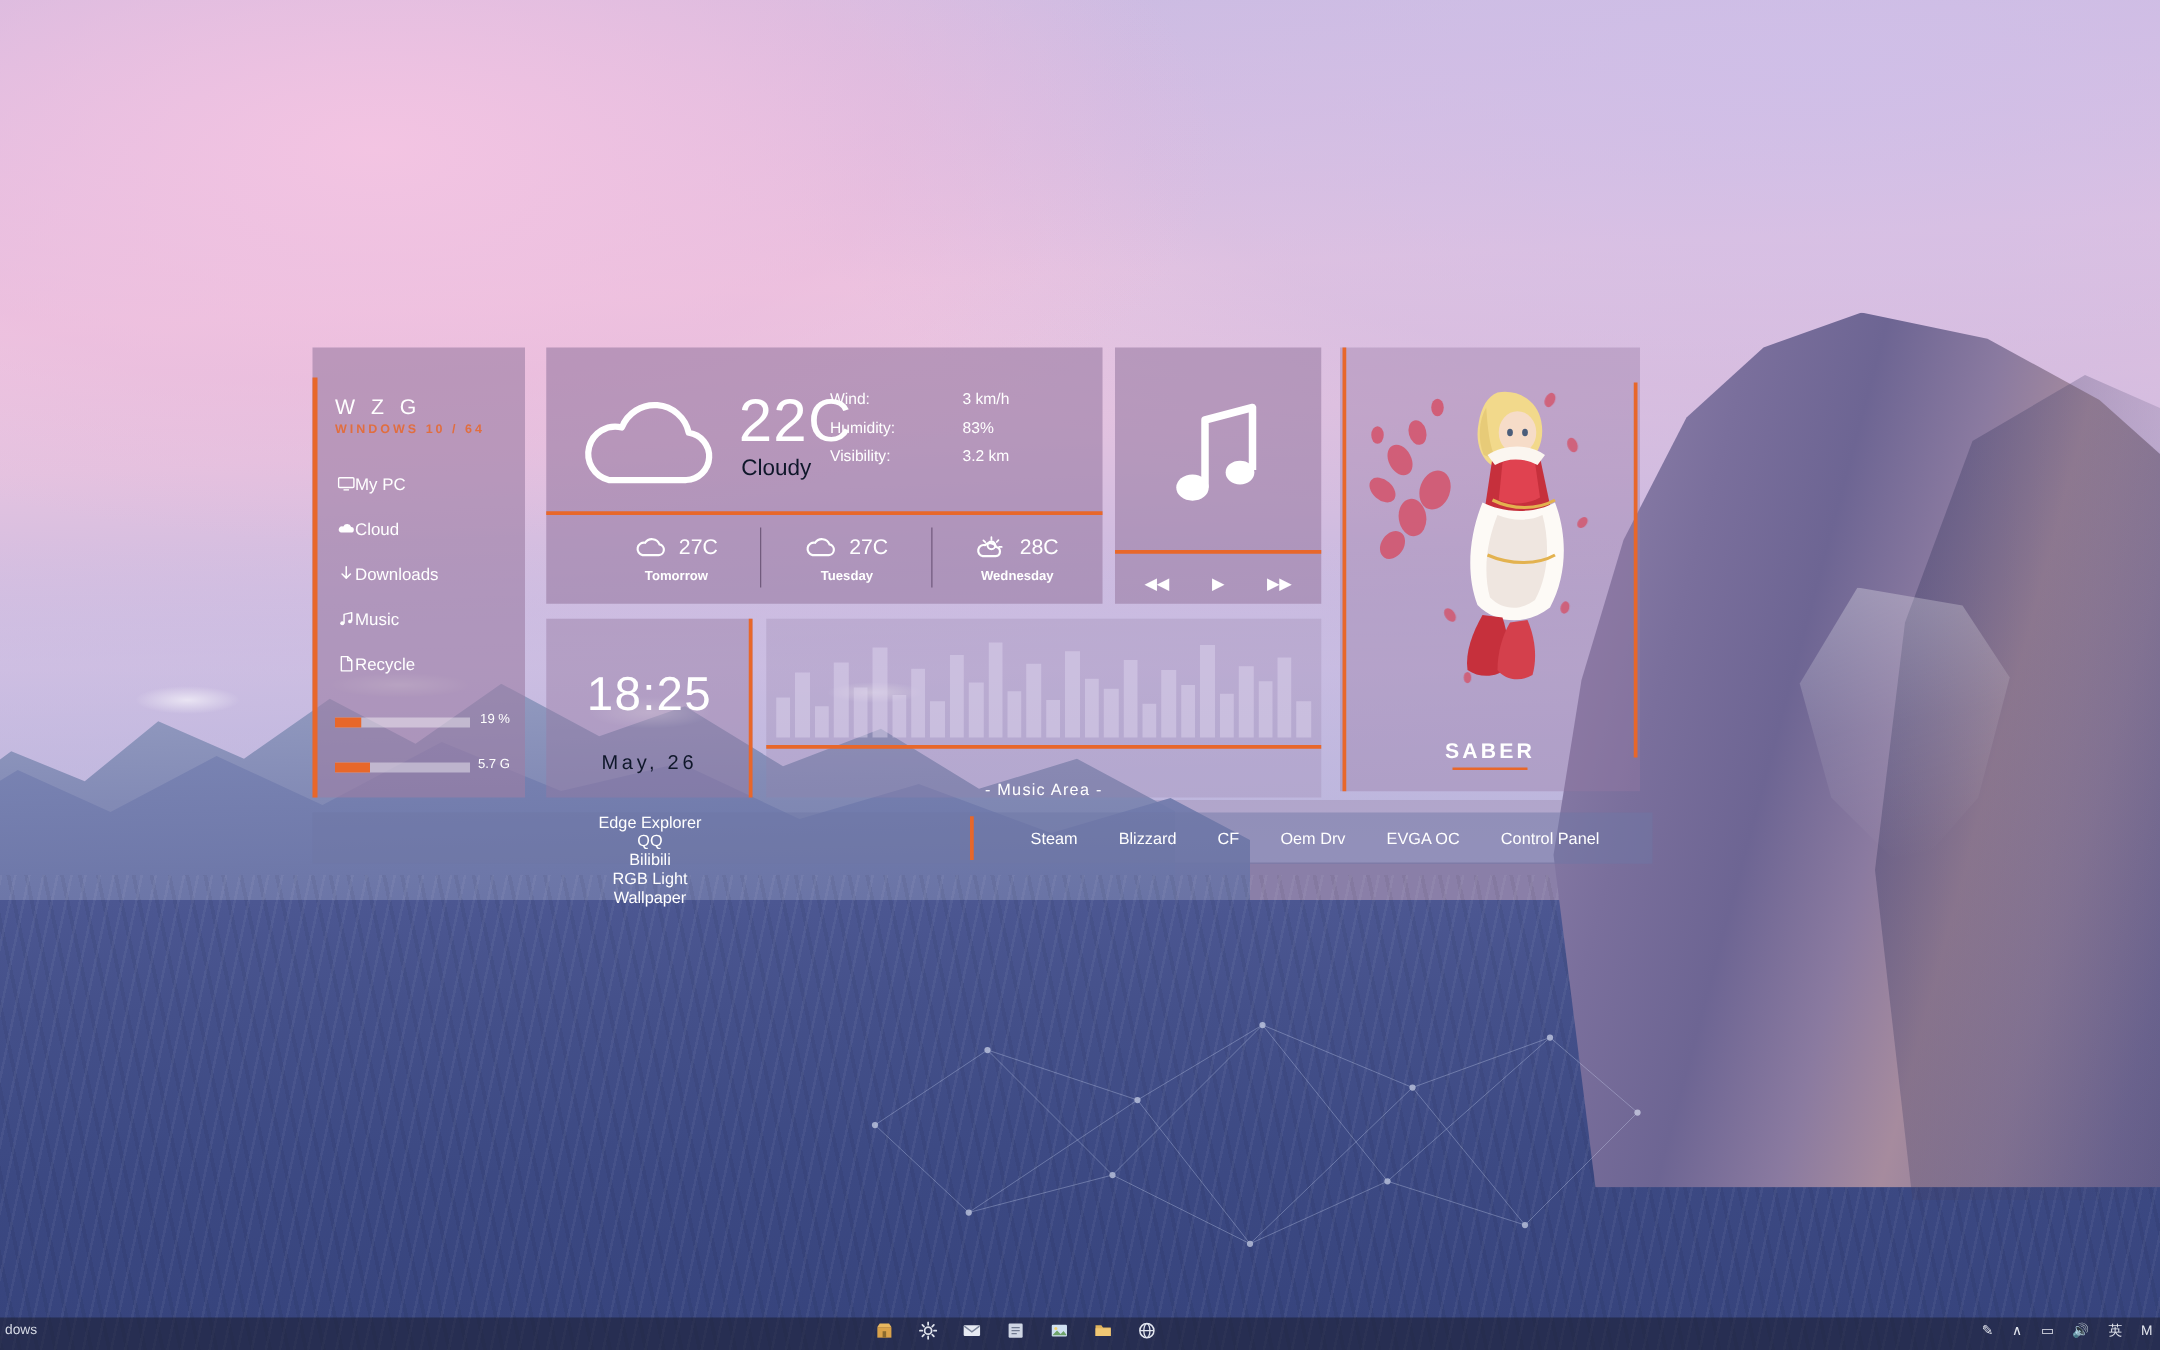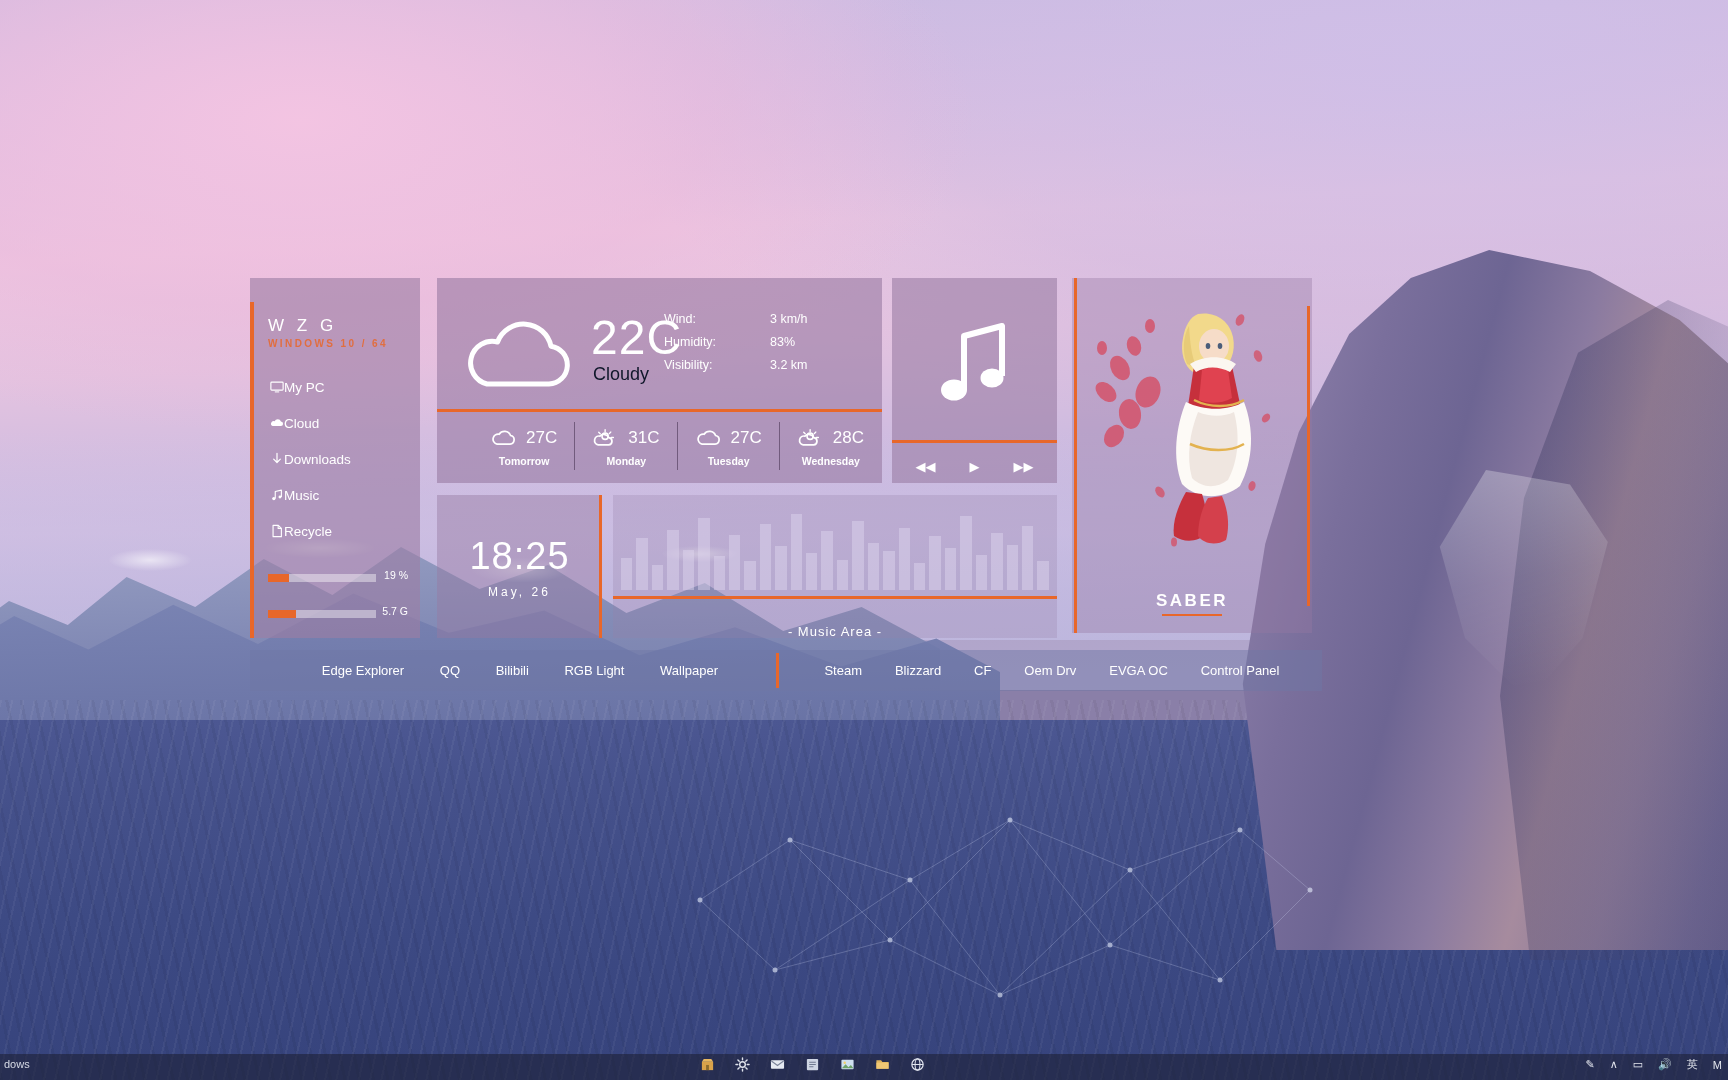--- a/index.html
+++ b/index.html
@@ -143,37 +143,37 @@
     position:absolute; left:0; bottom:22px; width:240px; text-align:center;
     color:#ffffff; font-size:17px; letter-spacing:2.5px; font-weight:700;
   }
   .saber-ul { position:absolute; left:90px; bottom:17px; width:60px; height:2px; background:#e8672a; }
 
   
   #clock { left:437px; top:495px; width:165px; height:143px; }
   #clock .bg { position:absolute; inset:0; background:rgba(150,122,162,0.45); }
   #clock .accent { position:absolute; right:0; top:0; width:3px; height:143px; background:#e8672a; }
   .c-time { position:absolute; left:0; top:40px; width:165px; text-align:center; color:#fff; font-size:38px; letter-spacing:1px; }
-  .c-date { position:absolute; left:0; top:90px; width:165px; text-align:center; color:#ffffff; font-size:12px; letter-spacing:3px; }
+  .c-date { position:absolute; left:0; top:107px; width:165px; text-align:center; color:#0f172a; font-size:16px; letter-spacing:3px; }
 
   
   #viz { left:613px; top:495px; width:444px; height:143px; }
   #viz .bg { position:absolute; inset:0; background:rgba(150,130,170,0.28); }
   .bars { position:absolute; left:8px; bottom:48px; width:428px; height:84px; display:flex; align-items:flex-end; gap:4px; }
   .bars i { display:block; flex:1; background:rgba(225,215,240,0.45); }
   .viz-line { position:absolute; left:0; top:101px; width:444px; height:3px; background:#e8672a; }
   .viz-label { position:absolute; left:0; top:112px; width:444px; text-align:center; color:#fff; font-size:13px; letter-spacing:1px;margin-top:17px; }
 
   
   #launcher { left:250px; top:650px; width:1072px; height:41px; }
   #launcher .bg { position:absolute; inset:0; background:rgba(110,120,165,0.48); }
   #launcher .sep { position:absolute; left:526px; top:3px; width:3px; height:35px; background:#e8672a; }
   .l-row { position:absolute; inset:0; display:flex; align-items:center; }
   .l-left, .l-right { display:flex; align-items:center; height:100%; }
-  .l-left { width:526px; justify-content:space-around; padding:0 40px 0 54px; }
+  .l-left { width:526px; justify-content:space-around; padding:0 40px 0 54px;flex-direction:column; }
   .l-right { flex:1; justify-content:space-around; padding:0 26px 0 32px; }
   .l-item { color:#ffffff; font-size:13px; white-space:nowrap; }
 
   
   #taskbar { position:absolute; left:0; bottom:0; width:1728px; height:26px; background:rgba(28,30,48,0.55); }
   .tb-left { position:absolute; left:4px; top:4px; color:#d7dbe6; font-size:11px; }
   .tb-center { position:absolute; left:700px; top:3px; display:flex; gap:20px; align-items:center; }
   .tb-ico { width:15px; height:15px; display:block; }
   .tb-right { position:absolute; right:6px; top:3px; display:flex; gap:15px; align-items:center; color:#e3e6ee; font-size:11px; }
 </style>
@@ -307,33 +307,20 @@
           <svg class="fc-ico" viewBox="0 0 30 22">
             <path d="M7 18h15a5 5 0 0 0 .6-9.9A7.5 7.5 0 0 0 9.4 6.6 5.6 5.6 0 0 0 7 18z" fill="none" stroke="#fff" stroke-width="2"></path>
           </svg>
           <span class="fc-temp">27C</span>
         </div>
         <span class="fc-day">Tomorrow</span>
       </div>
       <div class="fc-cell">
         <div class="fc-top">
           <svg class="fc-ico" viewBox="0 0 30 22">
-            <g stroke="#fff" stroke-width="1.6" stroke-linecap="round">
-              <path d="M14 1.5v2.4M20.5 4.2l-1.6 1.7M23.5 10.5h-2.3M6.6 4.4l1.7 1.7"></path>
-            </g>
-            <circle cx="14" cy="9" r="3.6" fill="none" stroke="#fff" stroke-width="1.8"></circle>
-            <path d="M6 19h12a4.3 4.3 0 0 0 .4-8.5A6.5 6.5 0 0 0 8 8.8 4.9 4.9 0 0 0 6 19z" fill="none" stroke="#fff" stroke-width="2"></path>
-          </svg>
-          <span class="fc-temp">31C</span>
-        </div>
-        <span class="fc-day">Monday</span>
-      </div>
-      <div class="fc-cell">
-        <div class="fc-top">
-          <svg class="fc-ico" viewBox="0 0 30 22">
             <path d="M7 18h15a5 5 0 0 0 .6-9.9A7.5 7.5 0 0 0 9.4 6.6 5.6 5.6 0 0 0 7 18z" fill="none" stroke="#fff" stroke-width="2"></path>
           </svg>
           <span class="fc-temp">27C</span>
         </div>
         <span class="fc-day">Tuesday</span>
       </div>
       <div class="fc-cell">
         <div class="fc-top">
           <svg class="fc-ico" viewBox="0 0 30 22">
             <g stroke="#fff" stroke-width="1.6" stroke-linecap="round">

